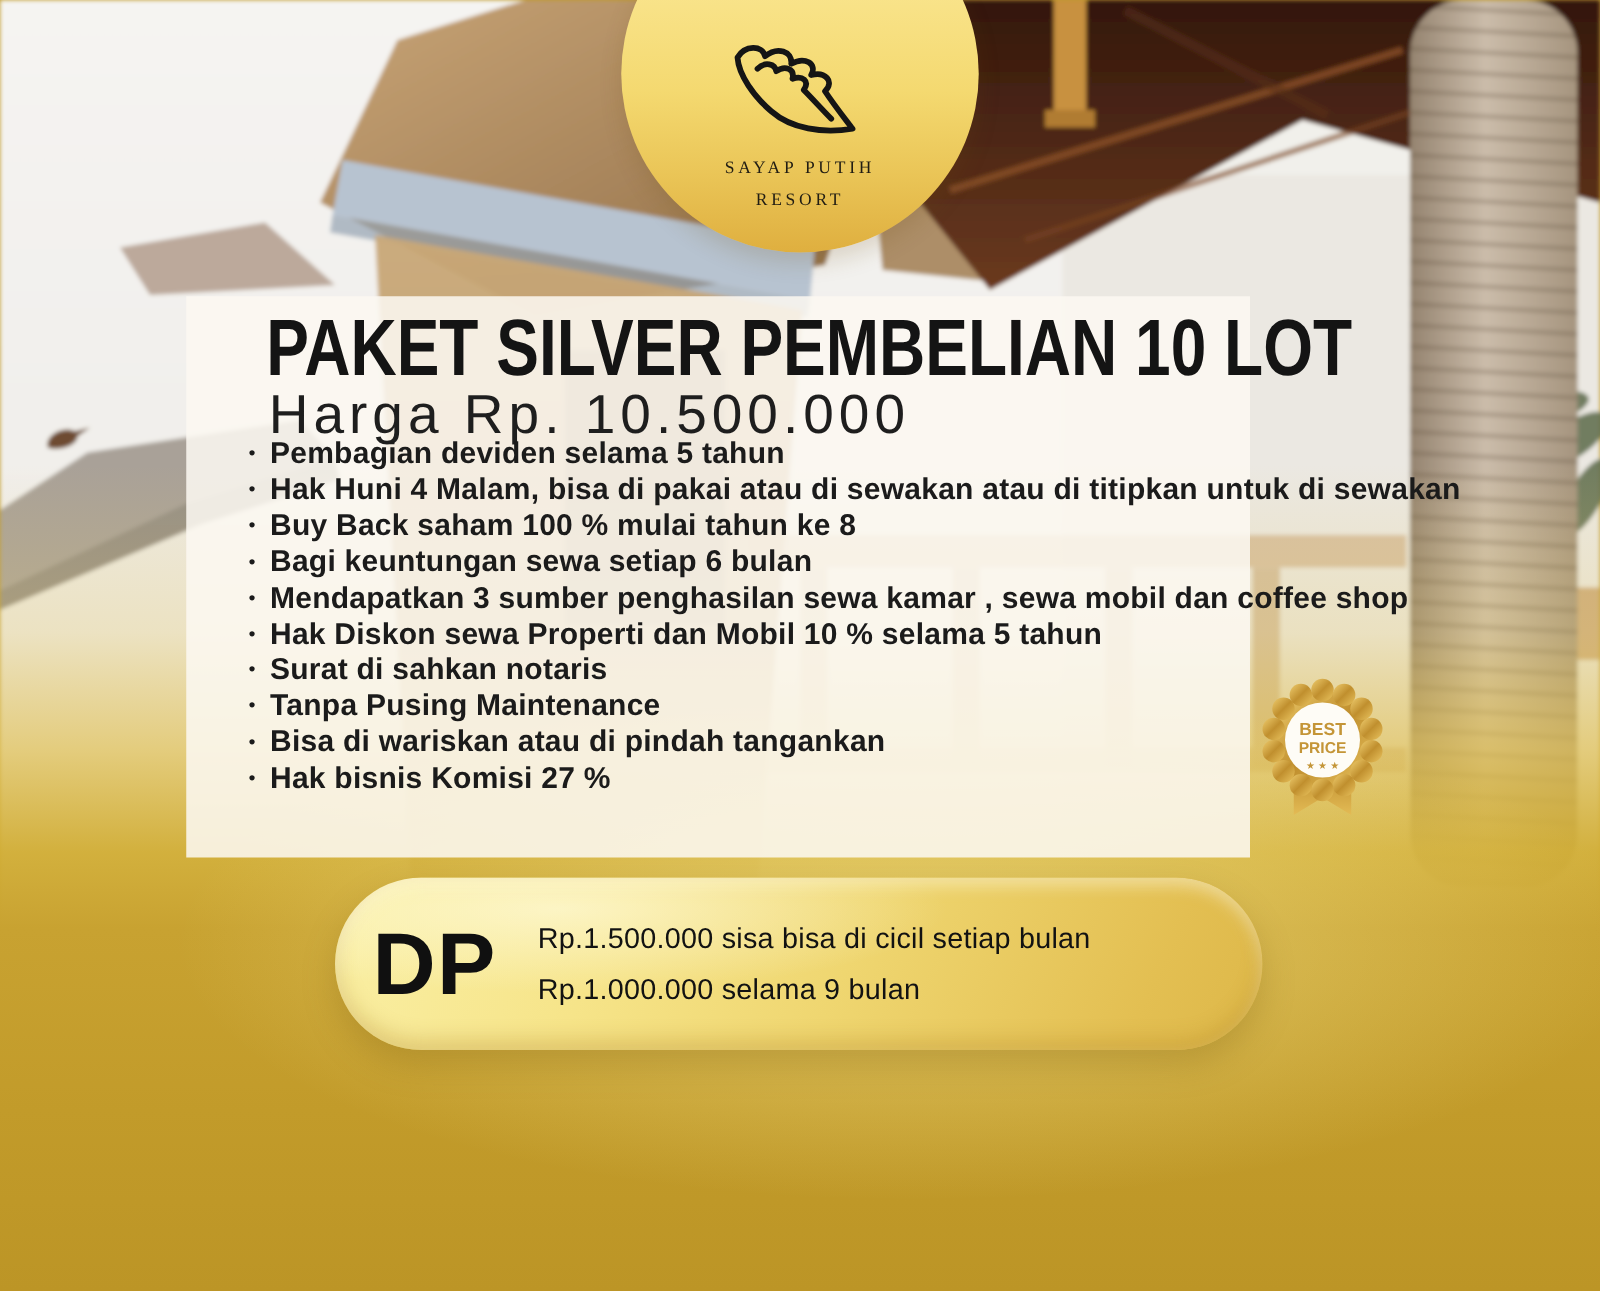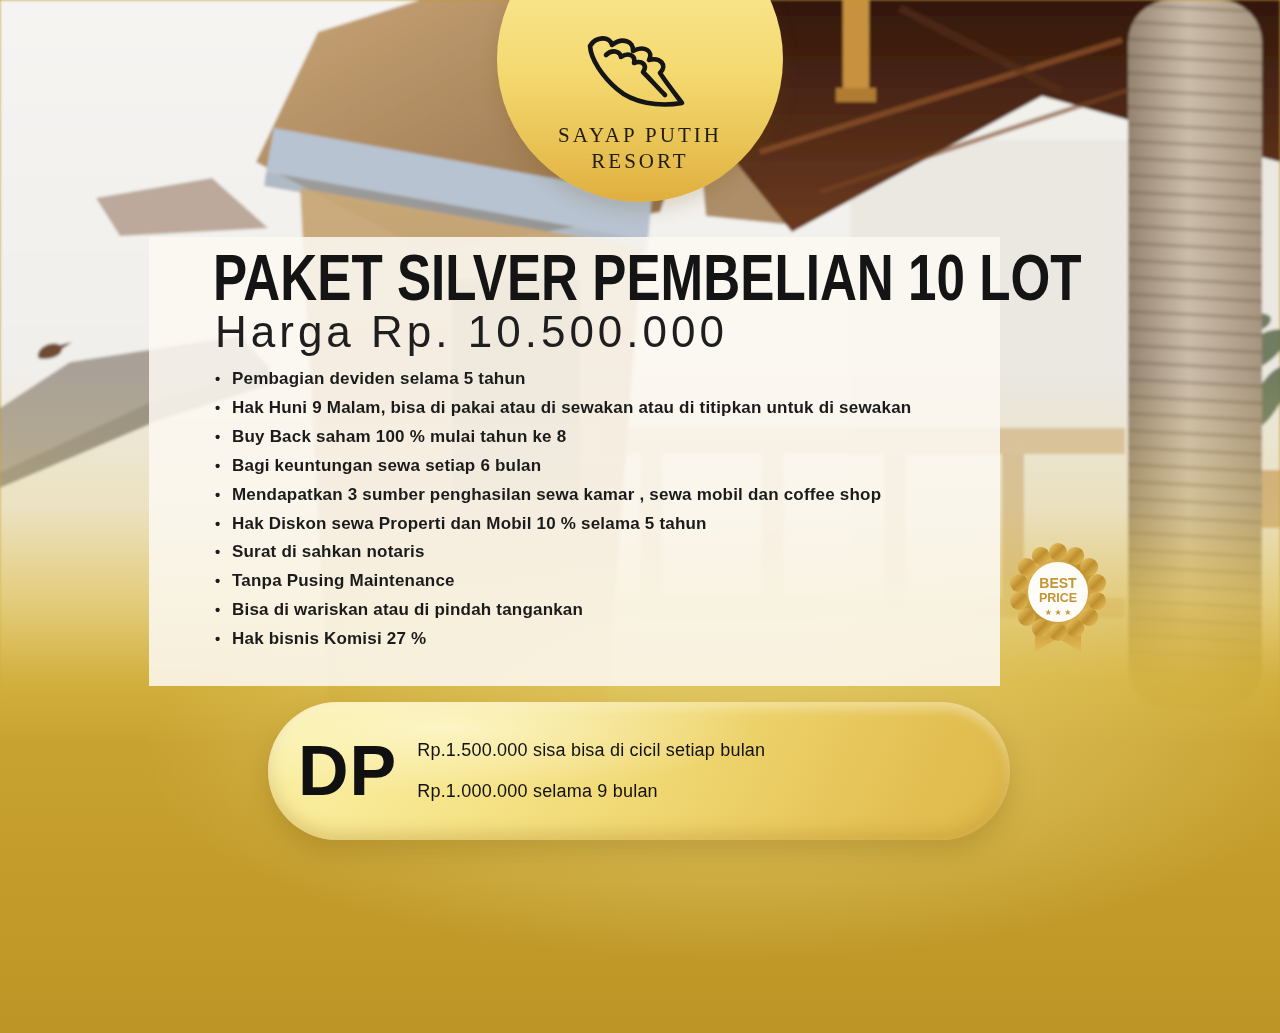--- a/index.html
+++ b/index.html
@@ -24,63 +24,63 @@
   
   .logo-circle{
     position:absolute;left:497px;top:-84px;width:286px;height:286px;z-index:4;
     border-radius:50%;
     background:linear-gradient(180deg,#F9E48C 26%,#F4D970 55%,#EAC557 78%,#DFAF3F 100%);
     box-shadow:0 8px 18px rgba(110,80,15,.18);
   }
   .logo-wing{position:absolute;left:78px;top:116px;}
   .logo-name{
     position:absolute;left:0;top:206px;width:286px;text-align:center;
-    font-family:"Liberation Serif",serif;font-size:21px;letter-spacing:3px;
+    font-family:"Liberation Serif",serif;font-size:14px;letter-spacing:3px;
     color:#211d13;line-height:26px;
   }
   
   .panel{
     position:absolute;left:149px;top:237px;width:851px;height:449px;z-index:3;
     background:rgba(252,248,241,0.87);
   }
   .pkg-title{
     position:absolute;left:64px;top:10px;margin:0;white-space:nowrap;
     font-size:64px;font-weight:700;color:#141414;letter-spacing:0px;line-height:62px;
     transform:scaleX(0.80);transform-origin:left center;
   }
   .pkg-price{
     position:absolute;left:66px;top:72px;margin:0;white-space:nowrap;
     font-size:44px;font-weight:400;color:#1e1e1e;letter-spacing:4px;line-height:46px;
   }
   .benefits{
-    position:absolute;left:50px;top:112px;margin:16px;padding:0;list-style:none;
-    font-size:17px;font-weight:600;color:#1b1b1b;letter-spacing:.2px;
+    position:absolute;left:50px;top:112px;margin:0;padding:0;list-style:none;
+    font-size:24px;font-weight:600;color:#1b1b1b;letter-spacing:.2px;
   }
   .benefits li{position:relative;padding-left:17px;line-height:28.9px;white-space:nowrap;}
   .benefits li::before{
     content:"•";position:absolute;left:0;top:0;font-size:15px;line-height:28.9px;color:#1b1b1b;
   }
   
   .badge{position:absolute;left:1002px;top:536px;z-index:5;}
   
   .dp-pill{
     position:absolute;left:268px;top:702px;width:742px;height:138px;z-index:4;
     border-radius:70px;display:flex;align-items:center;padding-left:30px;box-sizing:border-box;
     background:
       radial-gradient(60% 70% at 24% 18%, rgba(255,252,225,0.65) 0%, rgba(255,252,225,0) 70%),
       linear-gradient(115deg,#FAF0A6 0%,#F6E489 30%,#EFD670 55%,#E3BF52 86%,#DDB748 100%);
     box-shadow:0 12px 26px rgba(125,92,15,0.28),
                inset 0 -8px 16px rgba(172,126,30,0.30),
                inset 0 6px 12px rgba(255,250,220,0.55);
   }
   .dp-label{
     font-size:70px;font-weight:600;color:#101010;line-height:70px;letter-spacing:1px;
-    margin-right:20px;
-  }
-  .dp-lines{font-size:18px;font-weight:500;color:#121212;line-height:41px;letter-spacing:.2px;white-space:nowrap;}
+    margin-right:33px;
+  }
+  .dp-lines{font-size:23px;font-weight:500;color:#121212;line-height:41px;letter-spacing:.2px;white-space:nowrap;}
 </style>
 </head>
 <body>
 
 <div class="stage">
 
   <svg class="photo" width="1280" height="740" viewBox="0 0 1280 740" preserveAspectRatio="none">
     <defs>
       <linearGradient id="skyG" x1="0" y1="0" x2="0" y2="1">
         <stop offset="0" stop-color="#F5F4F2"></stop>
@@ -193,21 +193,21 @@
       <div>SAYAP PUTIH</div>
       <div>RESORT</div>
     </div>
   </div>
 
   <div class="panel">
     <h1 class="pkg-title">PAKET SILVER PEMBELIAN 10 LOT</h1>
     <h2 class="pkg-price">Harga Rp. 10.500.000</h2>
     <ul class="benefits">
       <li>Pembagian  deviden selama 5 tahun</li>
-      <li>Hak Huni 9 Malam,  bisa di pakai atau di sewakan atau di titipkan untuk di sewakan</li>
+      <li>Hak Huni 4 Malam,  bisa di pakai atau di sewakan atau di titipkan untuk di sewakan</li>
       <li>Buy Back saham 100 % mulai tahun ke 8</li>
       <li>Bagi keuntungan sewa setiap 6 bulan</li>
       <li>Mendapatkan 3 sumber penghasilan sewa kamar , sewa mobil dan coffee shop</li>
       <li>Hak Diskon sewa Properti dan Mobil 10 % selama 5 tahun</li>
       <li>Surat di sahkan notaris</li>
       <li>Tanpa Pusing Maintenance</li>
       <li>Bisa di wariskan atau di pindah tangankan</li>
       <li>Hak bisnis Komisi 27 %</li>
     </ul>
   </div>

